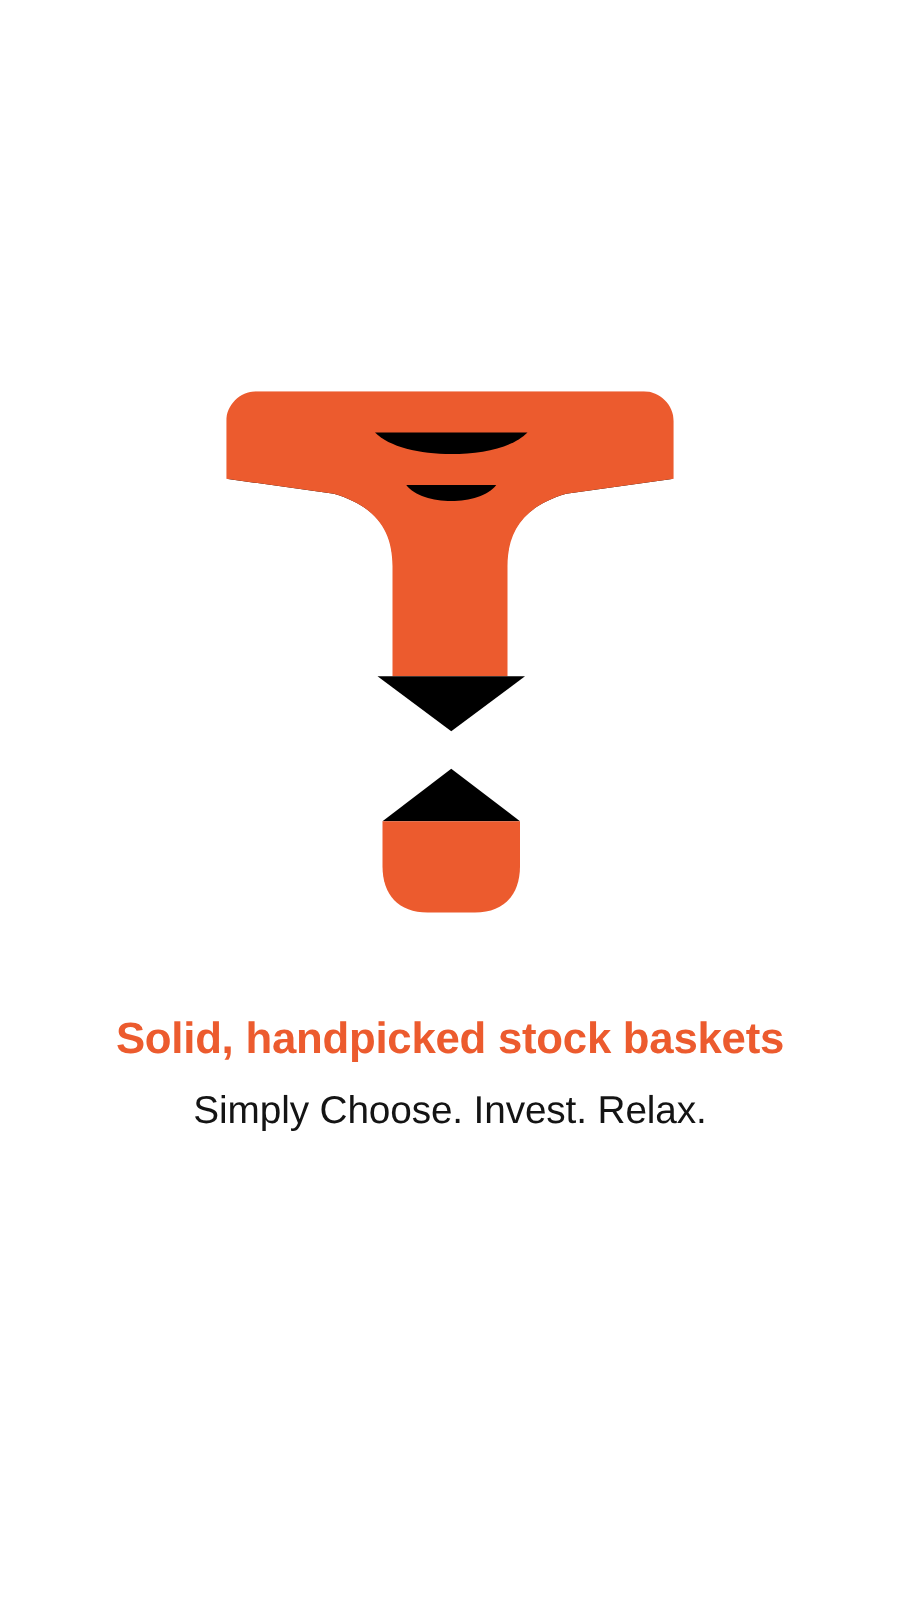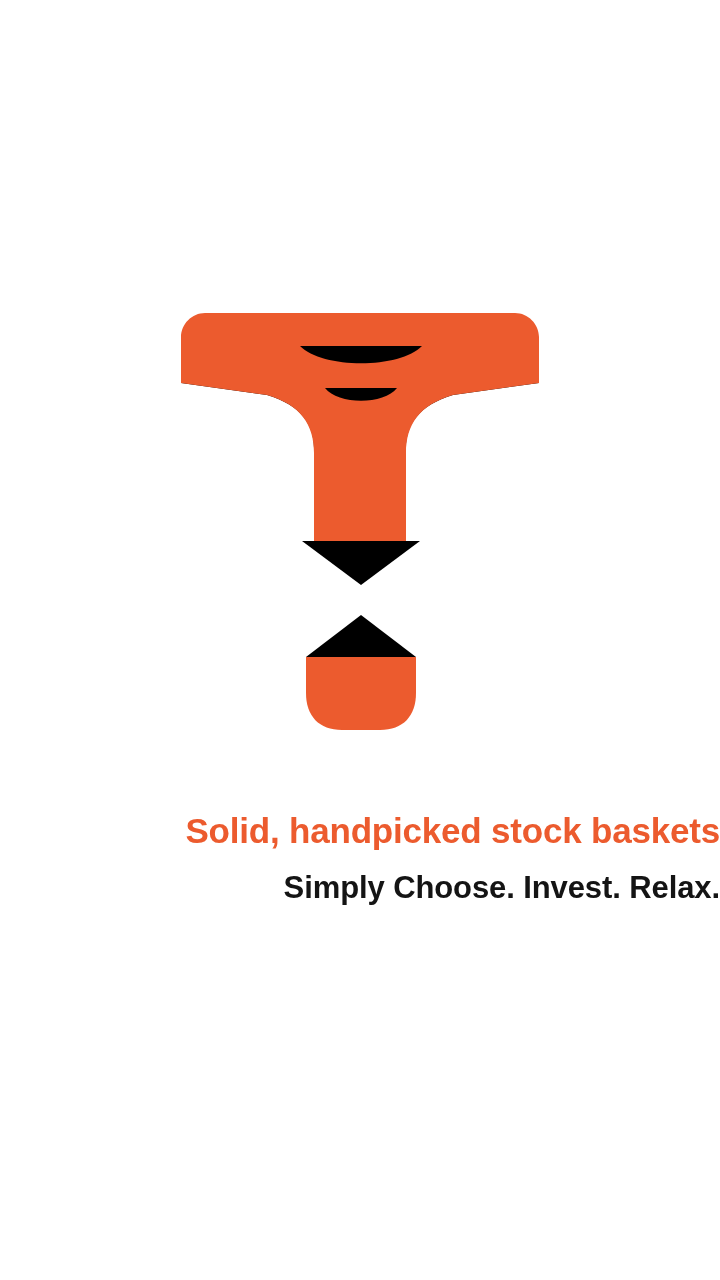--- a/index.html
+++ b/index.html
@@ -37,21 +37,21 @@
     width: 358px;
     height: 420px;
   }
 
   
   .tagline-block {
     position: absolute;
     left: 0;
     top: 808px;
     width: 720px;
-    text-align: right;
+    text-align: center;
   }
 
   .headline {
     display: block;
     margin: 0;
     padding: 0;
     font-family: "Liberation Sans", sans-serif;
     font-size: 35px;
     font-weight: bold;
     line-height: 46px;
@@ -60,21 +60,21 @@
     white-space: nowrap;
   }
 
   .subheadline {
     display: block;
     margin: 0;
     padding: 0;
     margin-top: 14px;
     font-family: "Liberation Sans", sans-serif;
     font-size: 31px;
-    font-weight: bold;
+    font-weight: normal;
     line-height: 40px;
     letter-spacing: -0.1px;
     color: #141414;
     white-space: nowrap;
   }
 </style>
 </head>
 <body>
 
 <div class="screen">

